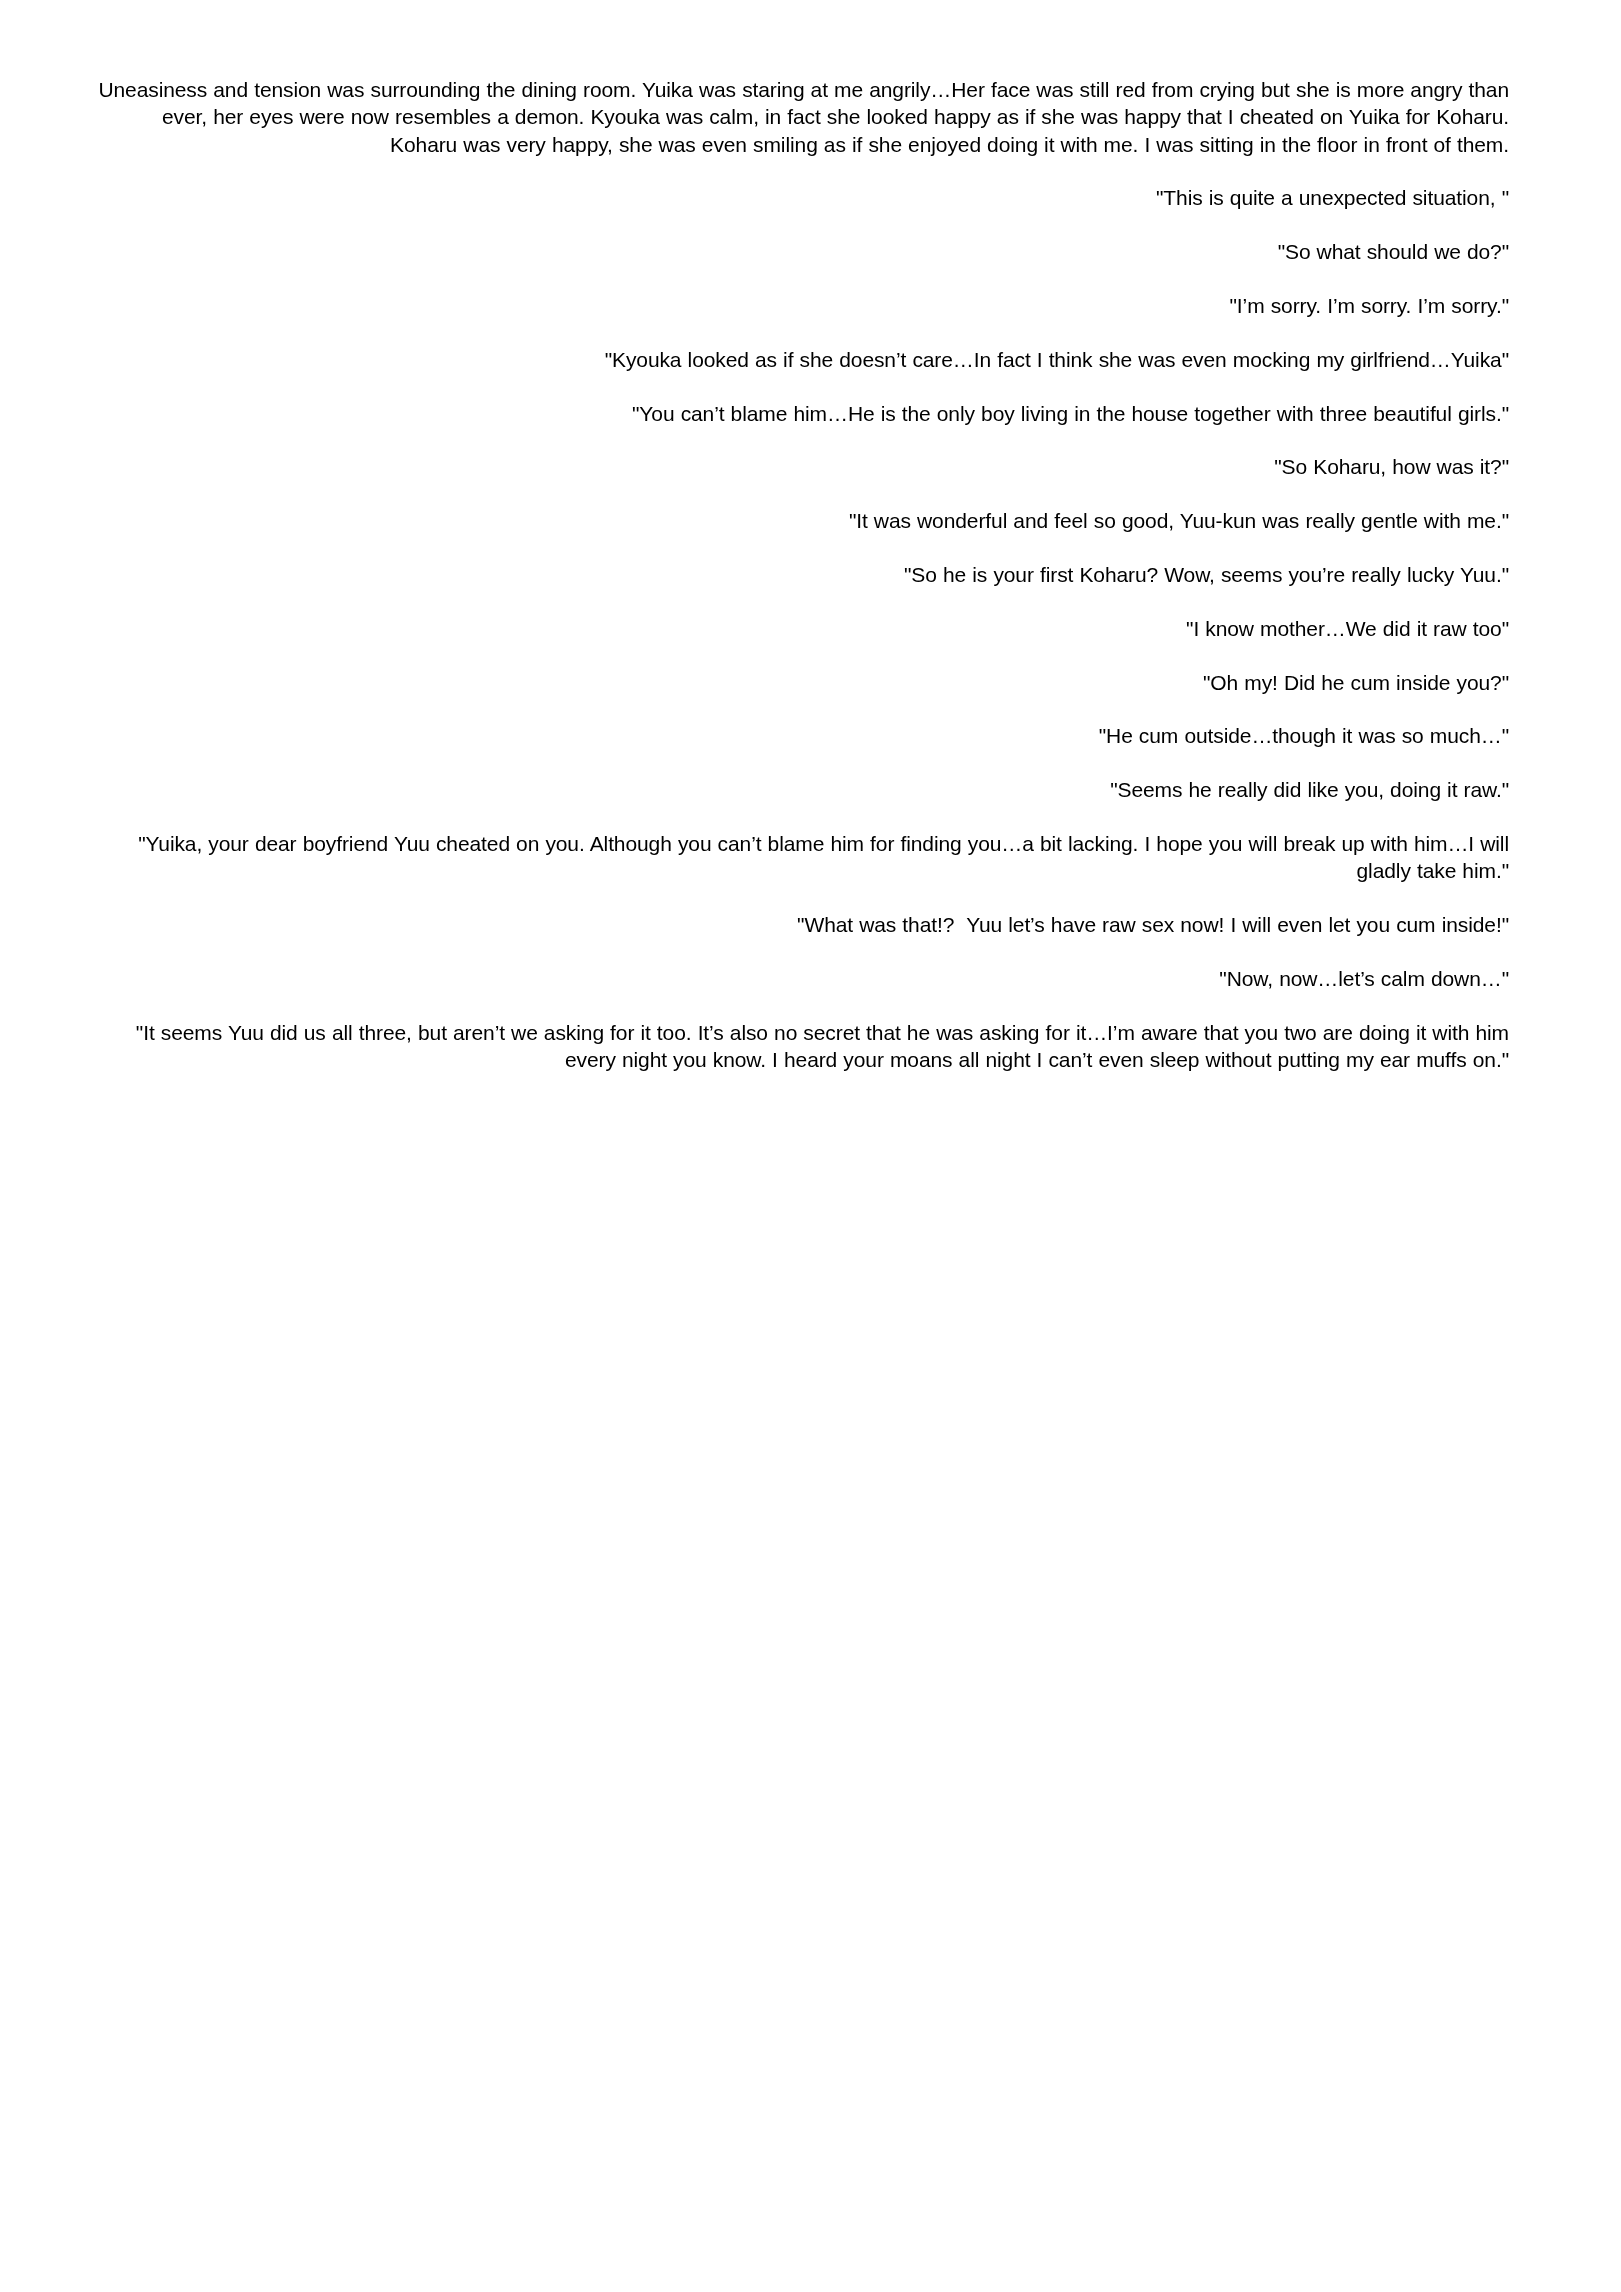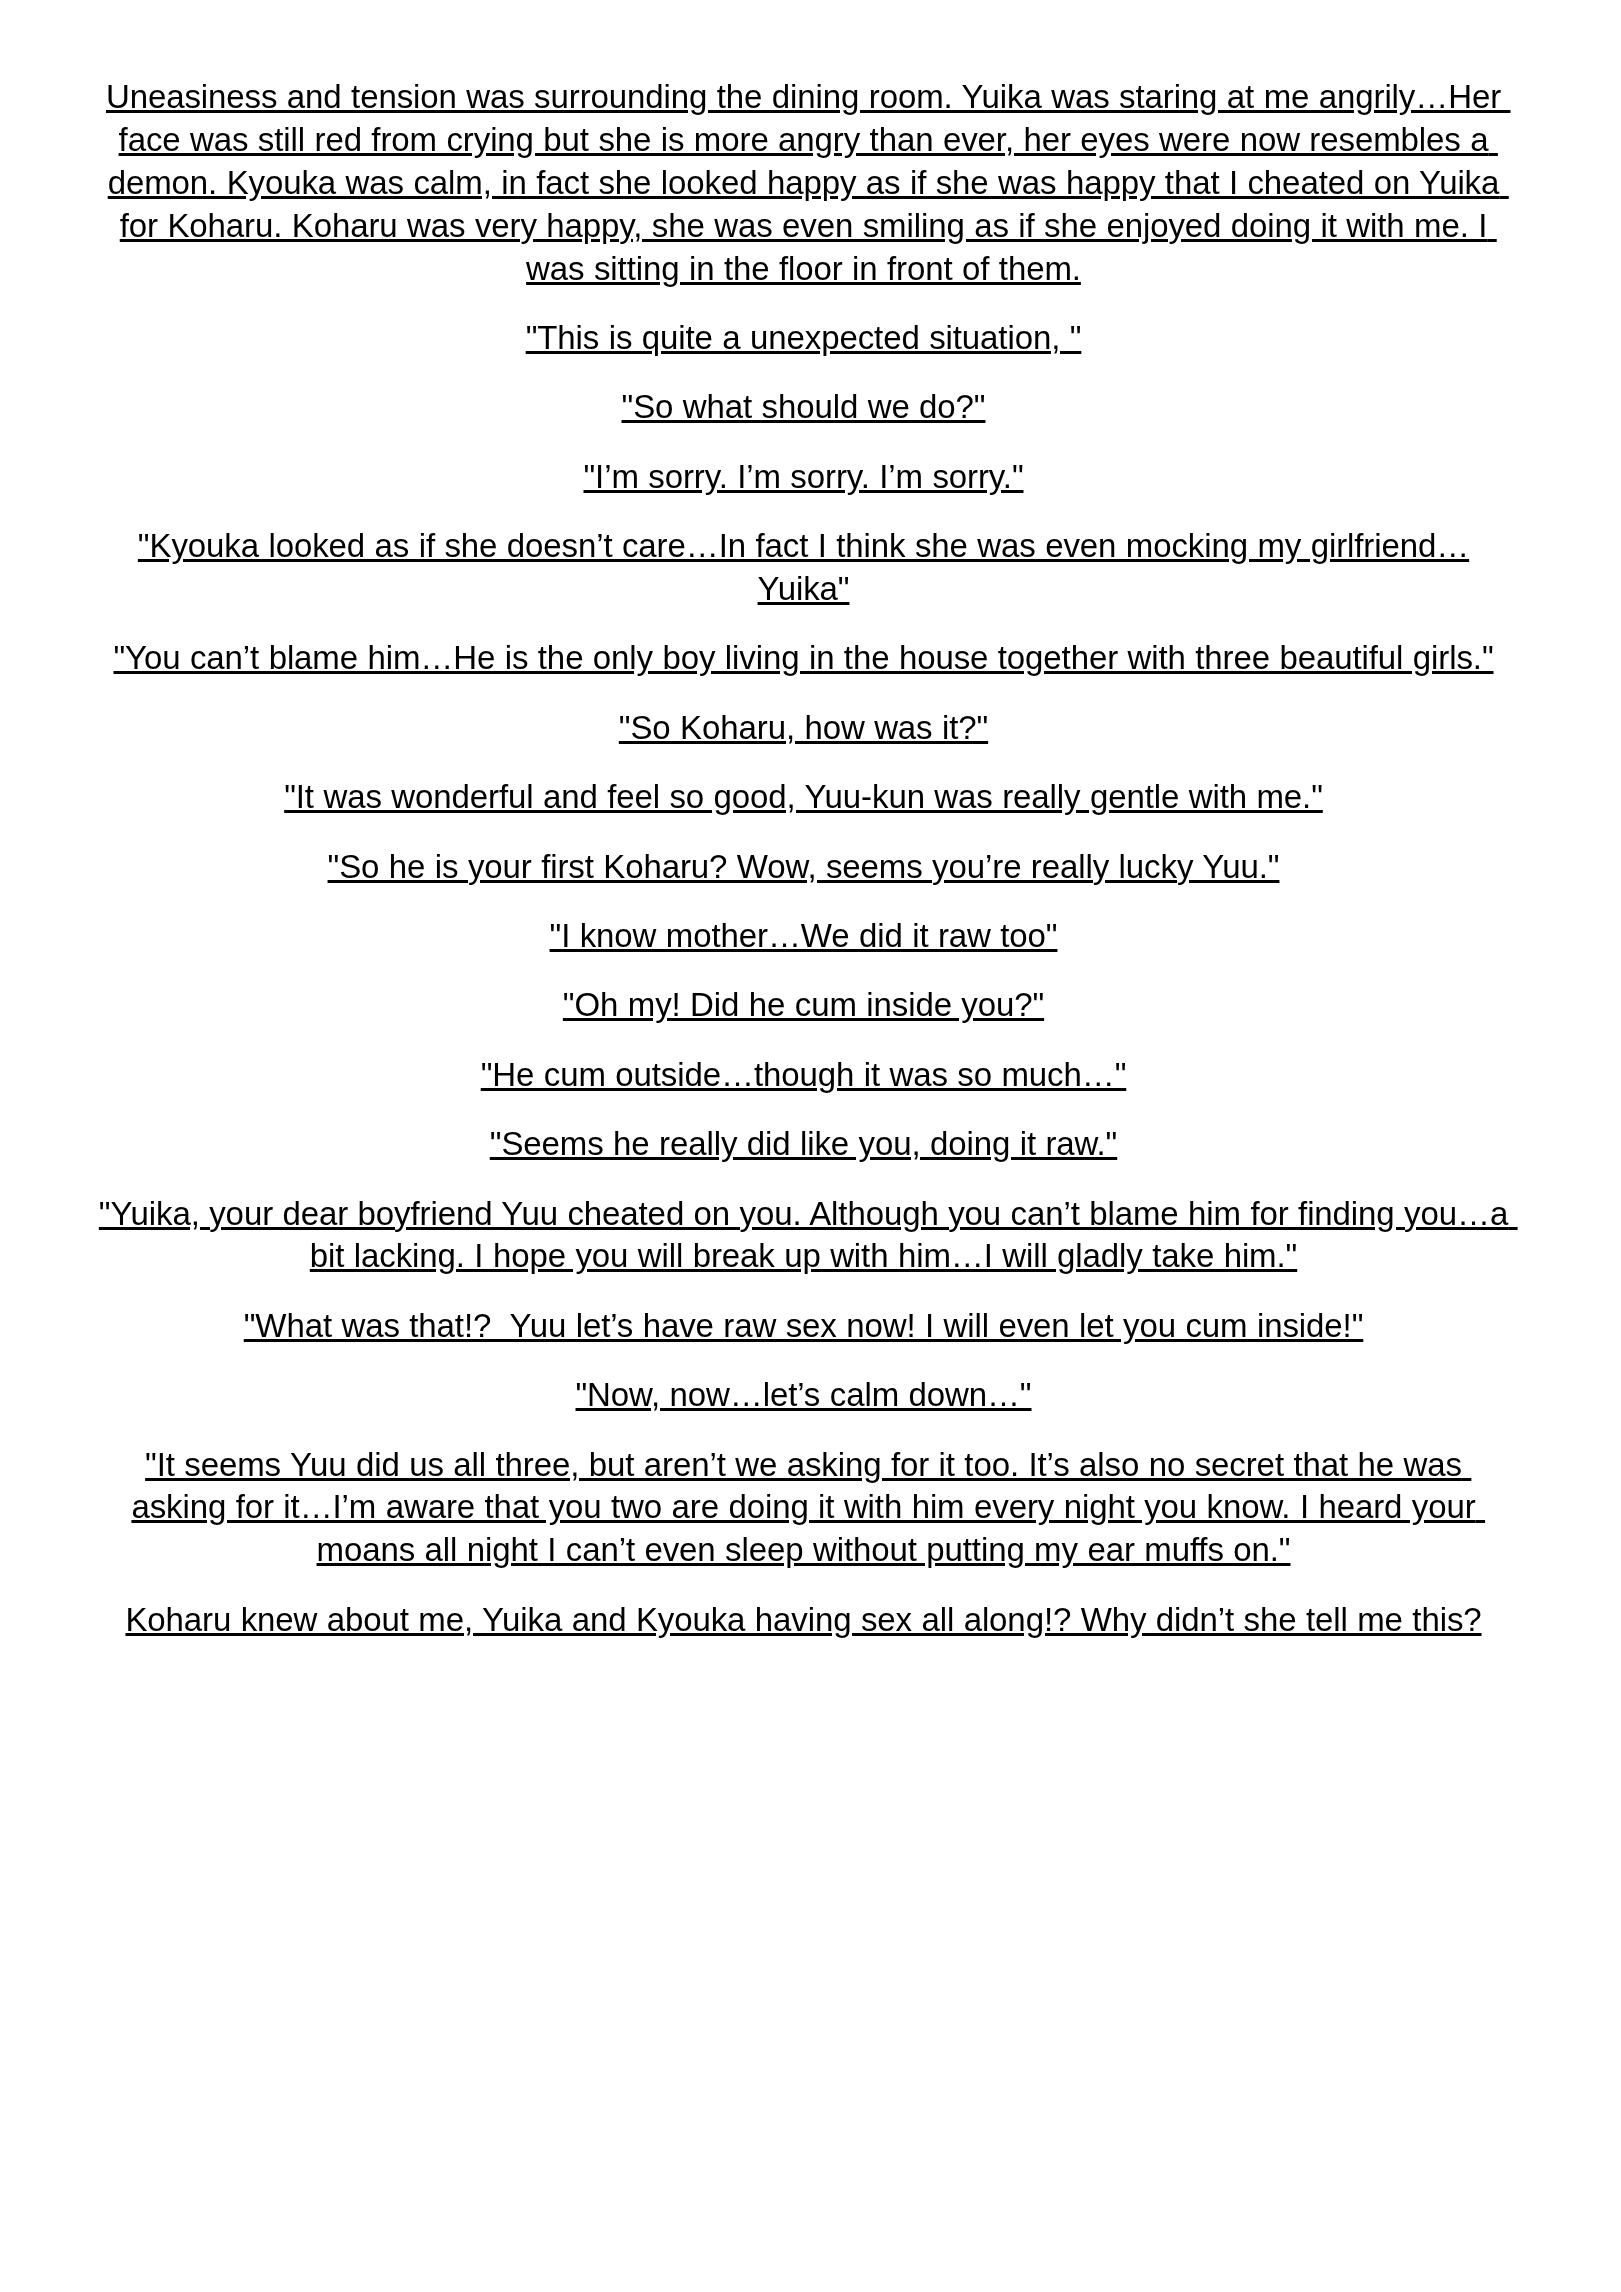--- a/index.html
+++ b/index.html
@@ -18,28 +18,27 @@
     width: 1621px;
     min-height: 2293px;
     box-sizing: border-box;
     padding: 76px 98px 59px 98px;
     background: #ffffff;
   }
   .doc-body {
     width: 1411px;
   }
   .para {
-    font-size: 33px;
+    font-size: 21px;
     line-height: 1.30;
     margin: 0 0 26.5px 0;
     letter-spacing: -0.1px;
     word-spacing: 0.4px;
-    text-align: center;
+    text-align: right;
     white-space: pre-wrap;
-    text-decoration: underline;
   }
   .para:last-child {
     margin-bottom: 0;
   }
 </style>
 </head>
 <body>
 
 <div class="page">
   <div class="doc-body">
@@ -53,16 +52,15 @@
     <p class="para">"It was wonderful and feel so good, Yuu-kun was really gentle with me."</p>
     <p class="para">"So he is your first Koharu? Wow, seems you’re really lucky Yuu."</p>
     <p class="para">"I know mother…We did it raw too"</p>
     <p class="para">"Oh my! Did he cum inside you?"</p>
     <p class="para">"He cum outside…though it was so much…"</p>
     <p class="para">"Seems he really did like you, doing it raw."</p>
     <p class="para">"Yuika, your dear boyfriend Yuu cheated on you. Although you can’t blame him for finding you…a bit lacking. I hope you will break up with him…I will gladly take him."</p>
     <p class="para">"What was that!?  Yuu let’s have raw sex now! I will even let you cum inside!"</p>
     <p class="para">"Now, now…let’s calm down…"</p>
     <p class="para">"It seems Yuu did us all three, but aren’t we asking for it too. It’s also no secret that he was asking for it…I’m aware that you two are doing it with him every night you know. I heard your moans all night I can’t even sleep without putting my ear muffs on."</p>
-    <p class="para">Koharu knew about me, Yuika and Kyouka having sex all along!? Why didn’t she tell me this?</p>
   </div>
 </div>
 
 
 </body></html>

